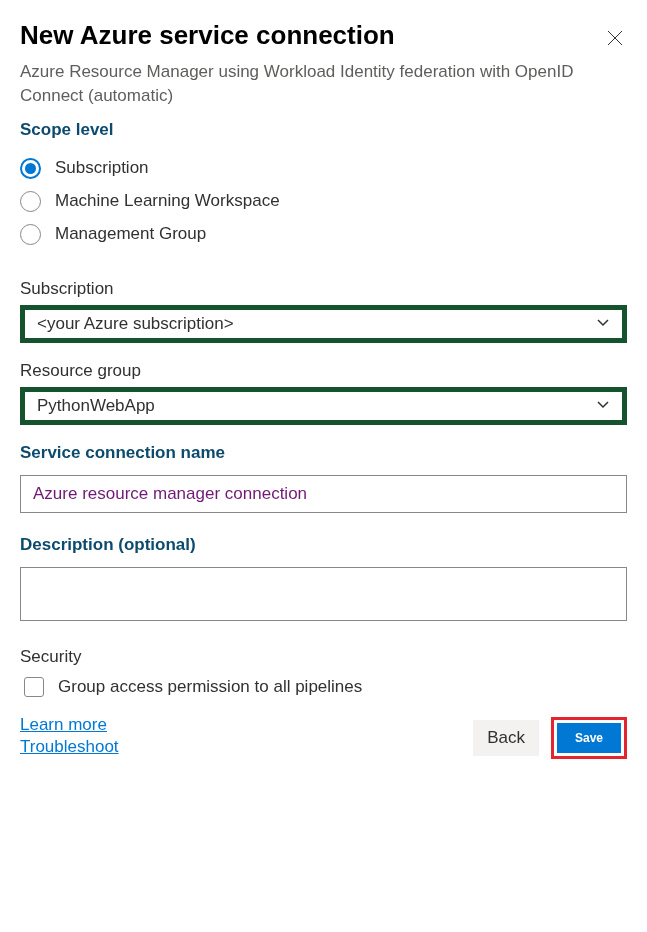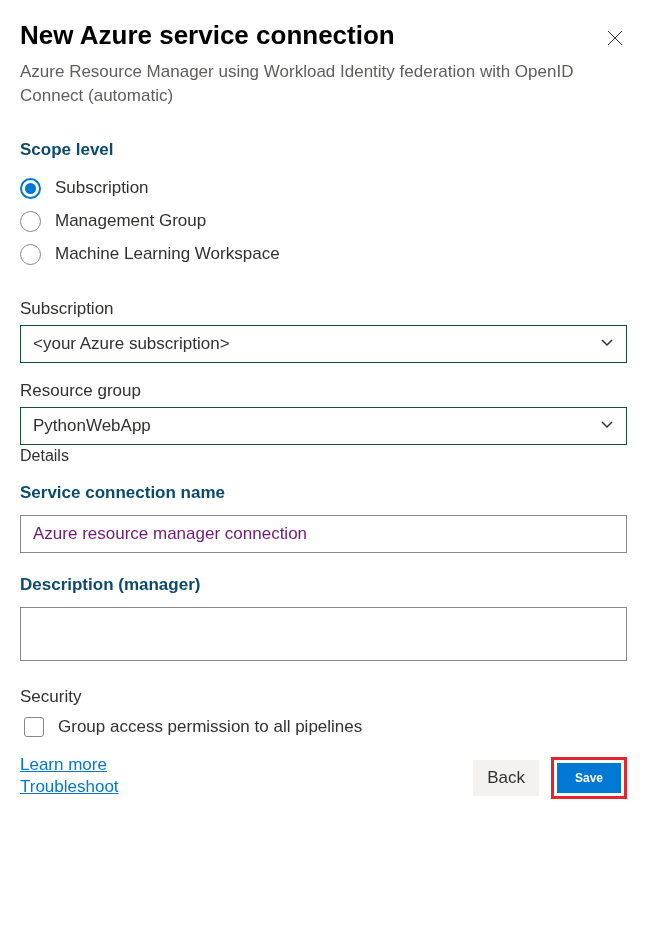--- a/index.html
+++ b/index.html
@@ -7,37 +7,37 @@
       font-family: 'Segoe UI', -apple-system, BlinkMacSystemFont, sans-serif;
       background: #fff;
       color: #323130;
       width: 647px;
       padding: 20px;
     }
     .header { display: flex; justify-content: space-between; align-items: flex-start; margin-bottom: 6px; gap: 40px; }
     .title { font-size: 26px; font-weight: 600; color: #000; }
     .close-btn { cursor: pointer; padding: 4px; margin-top: 6px; }
     .close-btn svg { width: 16px; height: 16px; stroke: #323130; stroke-width: 1; }
-    .subtitle { font-size: 17px; color: #605e5c; line-height: 1.4; margin-bottom: 32px; max-width: 560px; }
+    .subtitle { font-size: 17px; color: #605e5c; line-height: 1.4; margin-bottom: 12px; max-width: 560px; }
     .section-label { font-size: 17px; font-weight: 600; color: #0c4a6e; margin-bottom: 12px; }
     .radio-group { margin-bottom: 28px; }
     .radio-item { display: flex; align-items: center; padding: 6px 0; cursor: pointer; }
     .radio-circle {
       width: 21px; height: 21px; border-radius: 50%;
       border: 1.5px solid #8a8886; margin-right: 14px;
       display: flex; align-items: center; justify-content: center;
     }
     .radio-circle.checked { border: 2px solid #0078d4; }
     .radio-dot { width: 11px; height: 11px; border-radius: 50%; background: #0078d4; }
     .radio-label { font-size: 17px; color: #323130; }
     .field { margin-bottom: 18px; }
     .field-label { font-size: 17px; color: #323130; margin-bottom: 6px; }
     .select {
       position: relative; display: flex; align-items: center;
-      border: 1px solid #14532d; height: 38px; padding: 12px 12px;
+      border: 5px solid #14532d; height: 38px; padding: 12px 12px;
       cursor: pointer; background: #fff;
     }
     .select-value { flex: 1; font-size: 17px; color: #323130; }
     .chevron svg { width: 14px; height: 14px; stroke: #323130; stroke-width: 1.5; fill: none; }
     .helper { font-size: 16px; color: #323130; margin-top: 2px; }
     .text-input {
       width: 100%; height: 38px; border: 1px solid #8a8886;
       padding: 16px 12px; font-size: 17px; font-family: inherit;
       color: #701a75;
     }
@@ -88,25 +88,25 @@
 <div class="section-label">Scope level</div>
 <div class="radio-group">
   <div class="radio-item">
     <div class="radio-circle checked">
         <div class="radio-dot"></div>
       </div>
     <div class="radio-label">Subscription</div>
   </div>
   <div class="radio-item">
     <div class="radio-circle"></div>
-    <div class="radio-label">Management Group</div>
+    <div class="radio-label">Machine Learning Workspace</div>
   </div>
   <div class="radio-item">
     <div class="radio-circle"></div>
-    <div class="radio-label">Machine Learning Workspace</div>
+    <div class="radio-label">Management Group</div>
   </div>
 </div>
 
 <div class="field">
   <div class="field-label">Subscription</div>
   <div class="select">
     <div class="select-value">&lt;your Azure subscription&gt;</div>
     <span class="chevron">
       <svg viewBox="0 0 14 14">
           <polyline points="2,5 7,10 12,5"></polyline>
@@ -118,30 +118,29 @@
 <div class="field">
   <div class="field-label">Resource group</div>
   <div class="select">
     <div class="select-value">PythonWebApp</div>
     <span class="chevron">
       <svg viewBox="0 0 14 14">
           <polyline points="2,5 7,10 12,5"></polyline>
         </svg>
     </span>
   </div>
-  <div class="helper">Details</div>
 </div>
 
 <div class="field" style="margin-top:8px;">
   <div class="section-label">Service connection name</div>
   <input class="text-input" value="Azure resource manager connection" style="">
 </div>
 
 <div class="field" style="margin-top:22px;">
-  <div class="section-label">Description (manager)</div>
+  <div class="section-label">Description (optional)</div>
   <textarea class="textarea" style=""></textarea>
 </div>
 
 <div class="security">
   <div class="field-label">Security</div>
   <div class="checkbox-row">
     <div class="checkbox"></div>
     <div class="checkbox-label">Group access permission to all pipelines</div>
   </div>
 </div>

